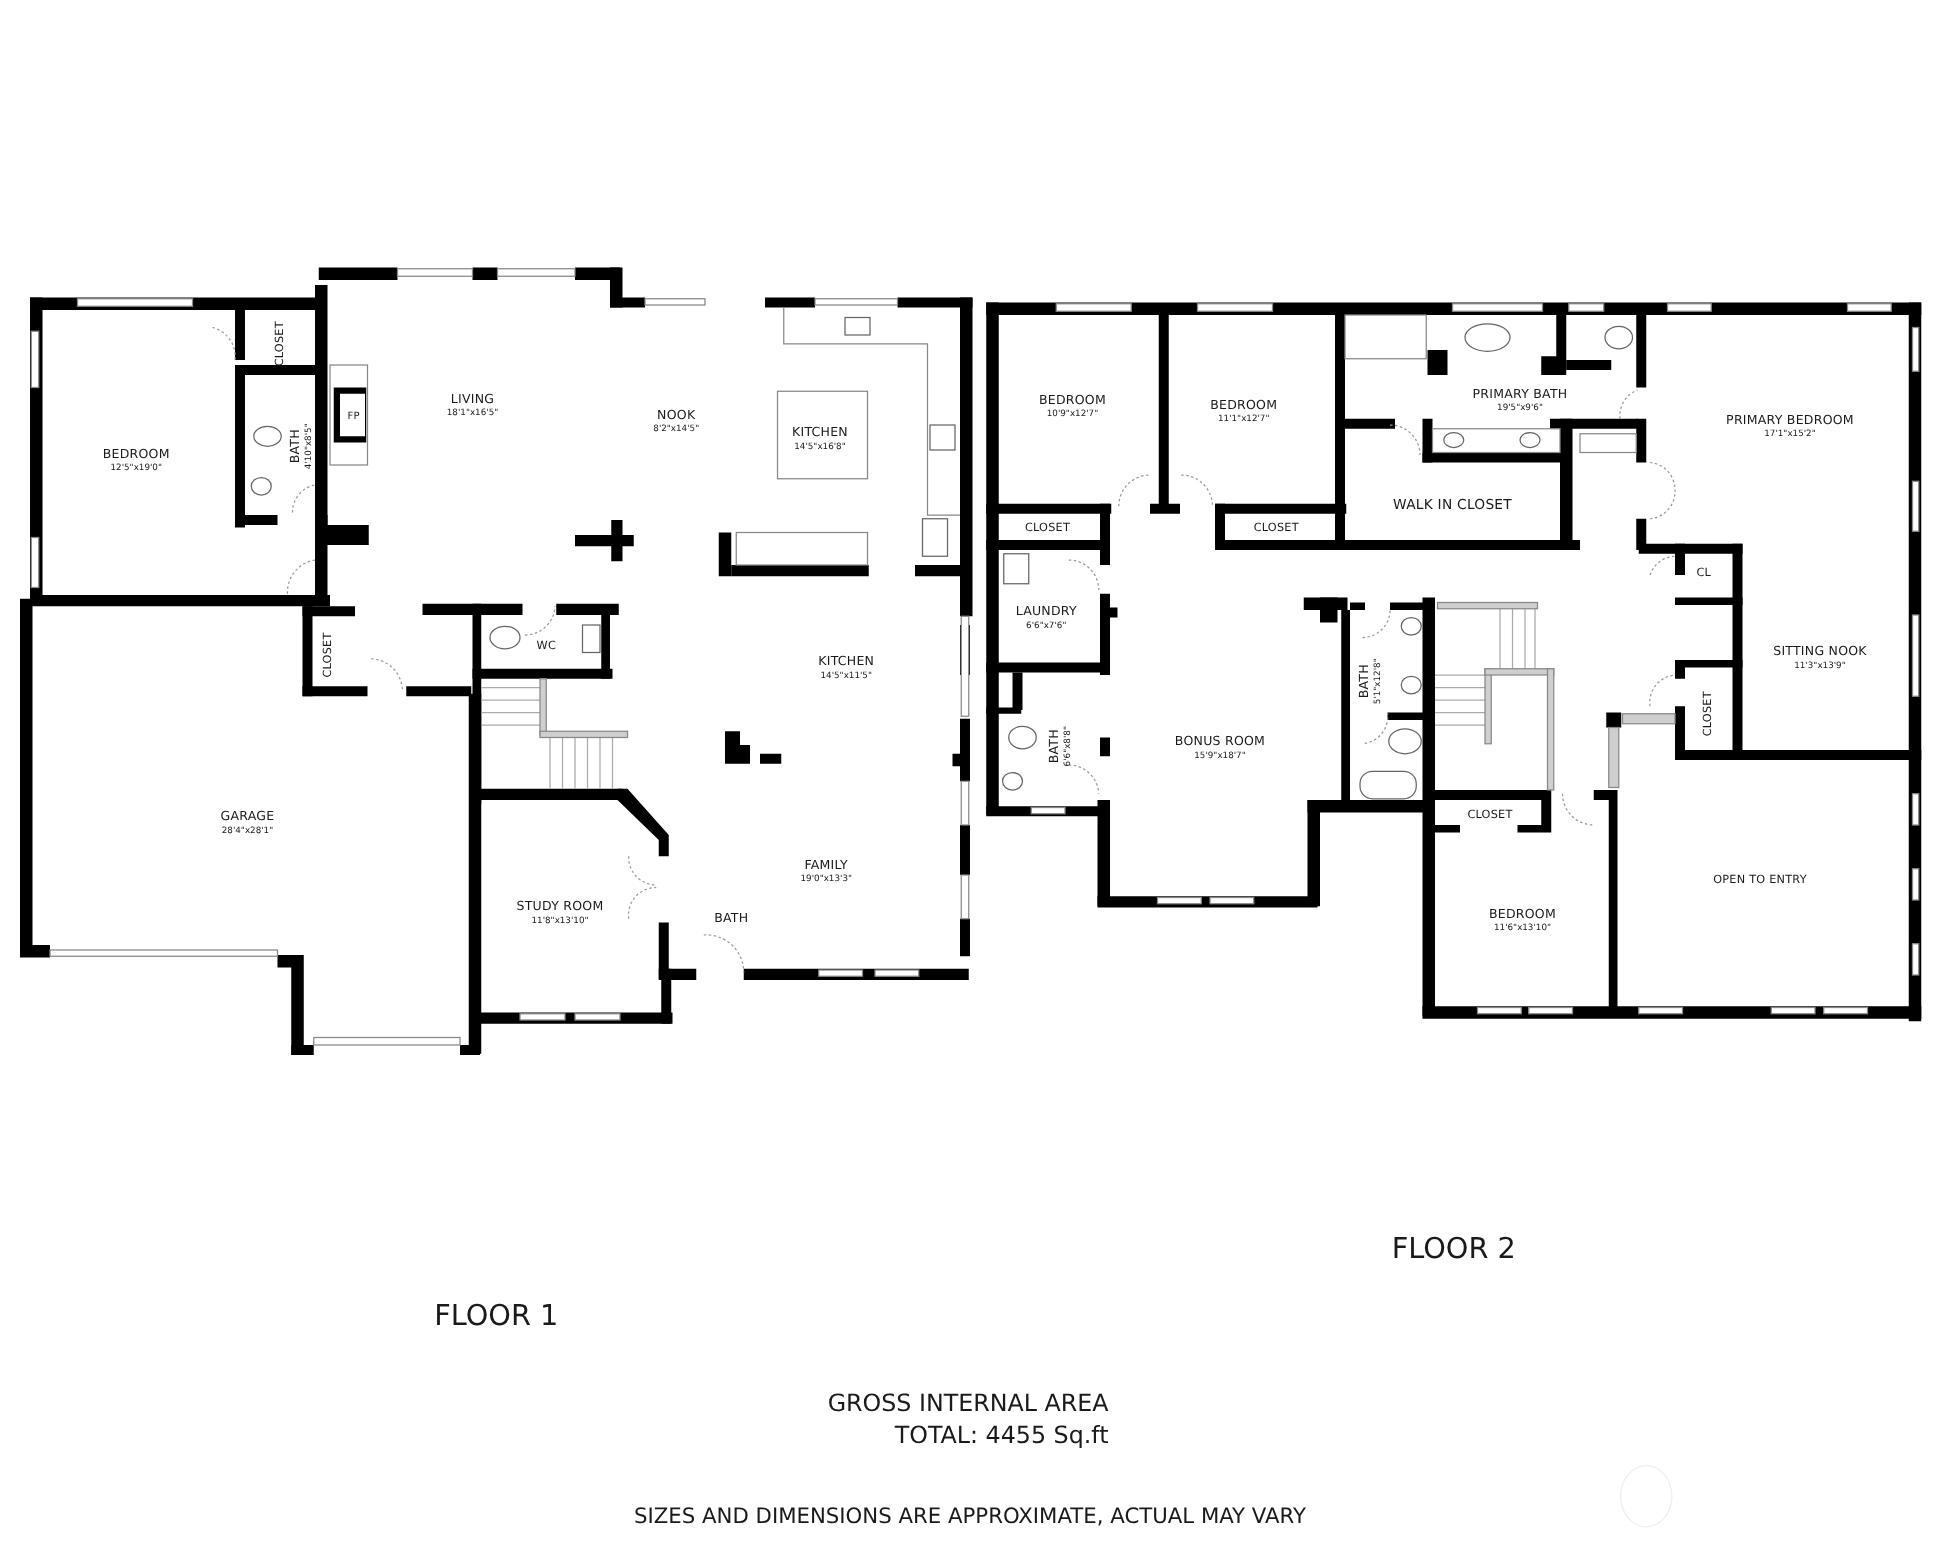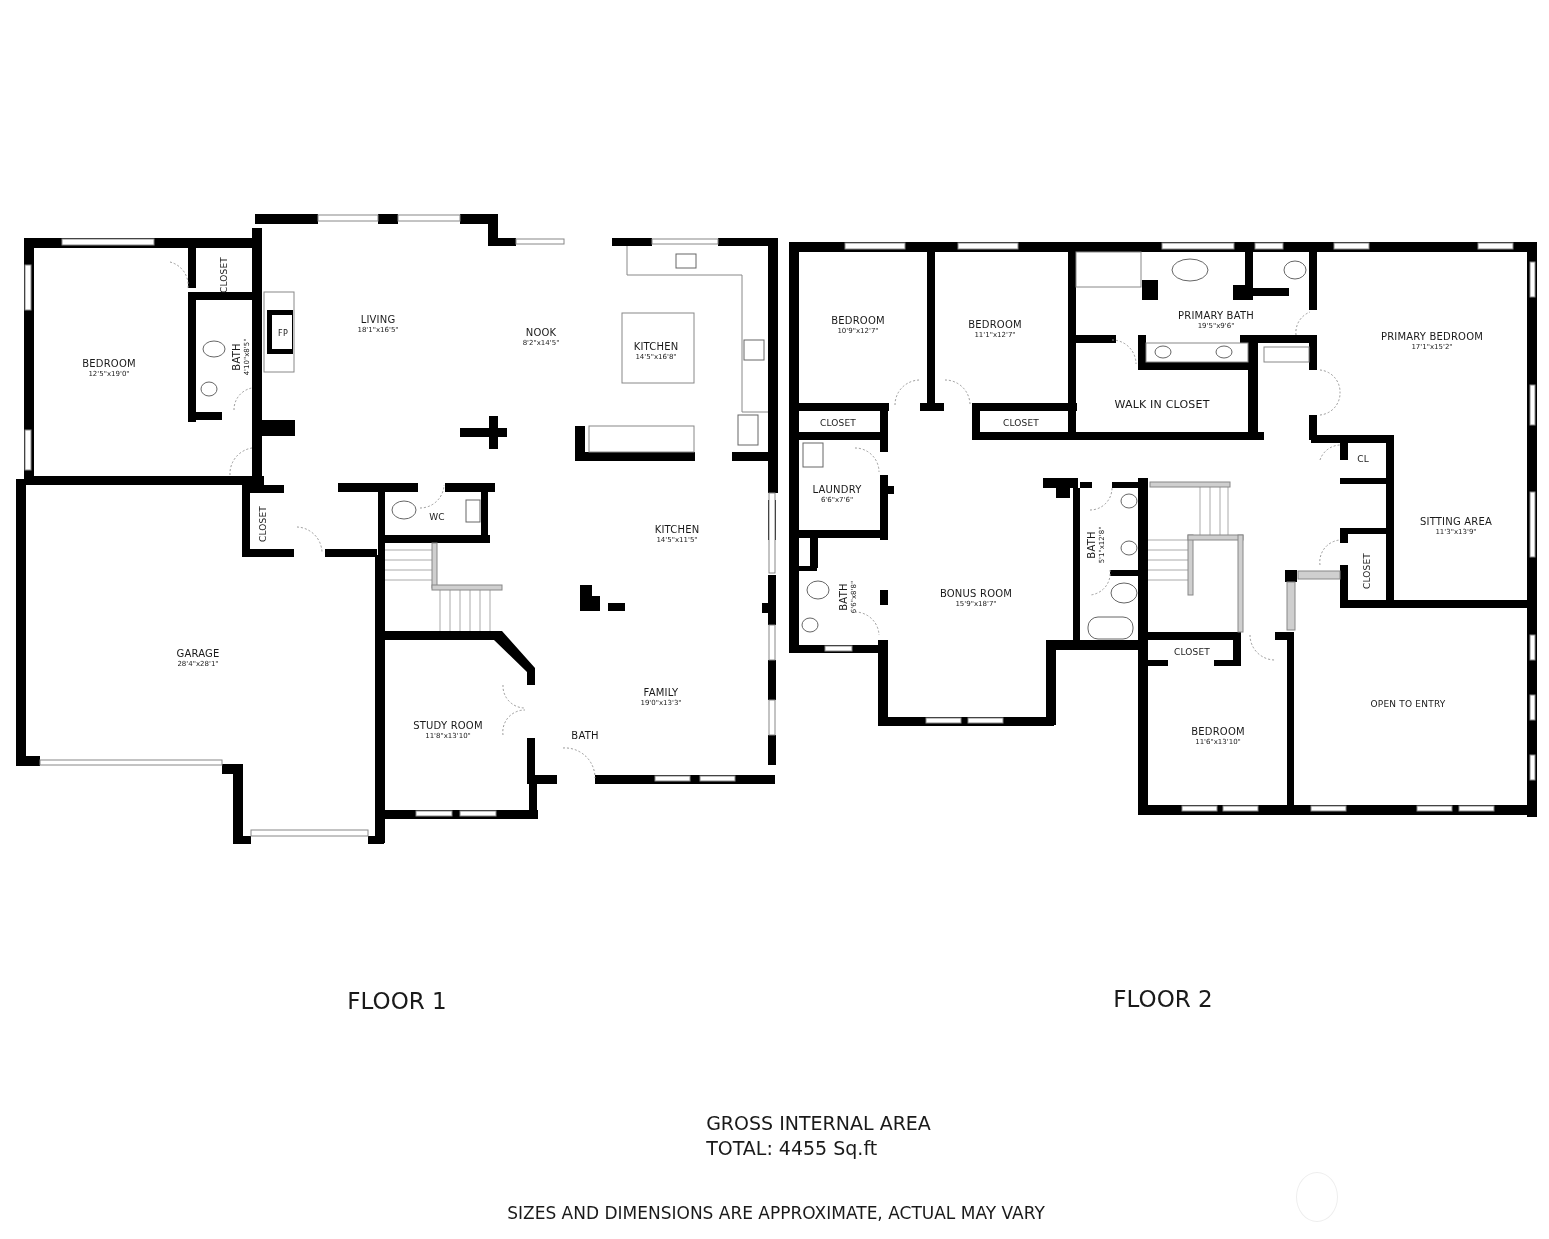--- a/index.html
+++ b/index.html
@@ -11,22 +11,22 @@
   .fixture { fill: #fff; stroke: #666; stroke-width: 1; }
   .counter { fill: none; stroke: #888; stroke-width: 1; }
   .door { fill: none; stroke: #999; stroke-width: 1; stroke-dasharray: 2 2; }
   .stairs { stroke: #aaa; stroke-width: 1; }
   .hatch { fill: #cfcfcf; stroke: #888; stroke-width: 1; }
   .label { position: absolute; text-align: center; transform: translate(-50%, -50%); white-space: nowrap; }
   .rname { font-size: 10px; letter-spacing: 0.2px; display: block; }
   .rdim { font-size: 7px; display: block; margin-top: 1px; }
   .vert { transform: translate(-50%, -50%) rotate(-90deg); }
   .floor-title { position: absolute; font-family: "DejaVu Sans", sans-serif; font-size: 23px; transform: translateX(-50%); }
-  .footer { position: absolute; left: 50%; transform: translateX(-50%); text-align: left;
-            font-family: "DejaVu Sans", sans-serif; font-size: 19px; line-height: 25px; white-space: nowrap; margin-left: 44px; }
+  .footer { position: absolute; left: 50%; transform: translateX(-50%); text-align: right;
+            font-family: "DejaVu Sans", sans-serif; font-size: 19px; line-height: 25px; white-space: nowrap; }
   .disclaimer { position: absolute; left: 776px; top: 1203px; transform: translateX(-50%);
                 font-size: 17px; white-space: nowrap; }
   .watermark { position: absolute; left: 1296px; top: 1172px; width: 40px; height: 48px;
                border: 1px solid #eee; border-radius: 50%; }
 </style>
 </head>
 <body>
 
 <svg id="plan" viewBox="0 0 1549 1239" xmlns="http://www.w3.org/2000/svg">
 
@@ -376,21 +376,21 @@
     <span class="rname" style="font-size:11px">WALK IN CLOSET</span>
   </div>
   <div class="label" style="left:1432px;top:341px">
     <span class="rname">PRIMARY BEDROOM</span>
     <span class="rdim">17'1"x15'2"</span>
   </div>
   <div class="label" style="left:1363px;top:459px">
     <span class="rname" style="font-size:9px">CL</span>
   </div>
   <div class="label" style="left:1456px;top:526px">
-    <span class="rname">SITTING AREA</span>
+    <span class="rname">SITTING NOOK</span>
     <span class="rdim">11'3"x13'9"</span>
   </div>
   <div class="label vert" style="left:1367px;top:571px">
     <span class="rname" style="font-size:9px">CLOSET</span>
   </div>
   <div class="label" style="left:837px;top:494px">
     <span class="rname">LAUNDRY</span>
     <span class="rdim">6'6"x7'6"</span>
   </div>
   <div class="label vert" style="left:848px;top:597px">
@@ -410,21 +410,21 @@
   </div>
   <div class="label" style="left:1218px;top:736px">
     <span class="rname">BEDROOM</span>
     <span class="rdim">11'6"x13'10"</span>
   </div>
   <div class="label" style="left:1408px;top:704px">
     <span class="rname" style="font-size:9px">OPEN TO ENTRY</span>
   </div>
 </div>
 
-<div class="floor-title" style="left:397px;top:988px">FLOOR 1</div>
+<div class="floor-title" style="left:397px;top:1040px">FLOOR 1</div>
 <div class="floor-title" style="left:1163px;top:986px">FLOOR 2</div>
 
 <div class="footer" style="top:1111px">
   <div>GROSS INTERNAL AREA</div>
   <div>TOTAL: 4455 Sq.ft</div>
 </div>
 <div class="disclaimer">SIZES AND DIMENSIONS ARE APPROXIMATE, ACTUAL MAY VARY</div>
 <div class="watermark"></div>
 
 </body></html>

